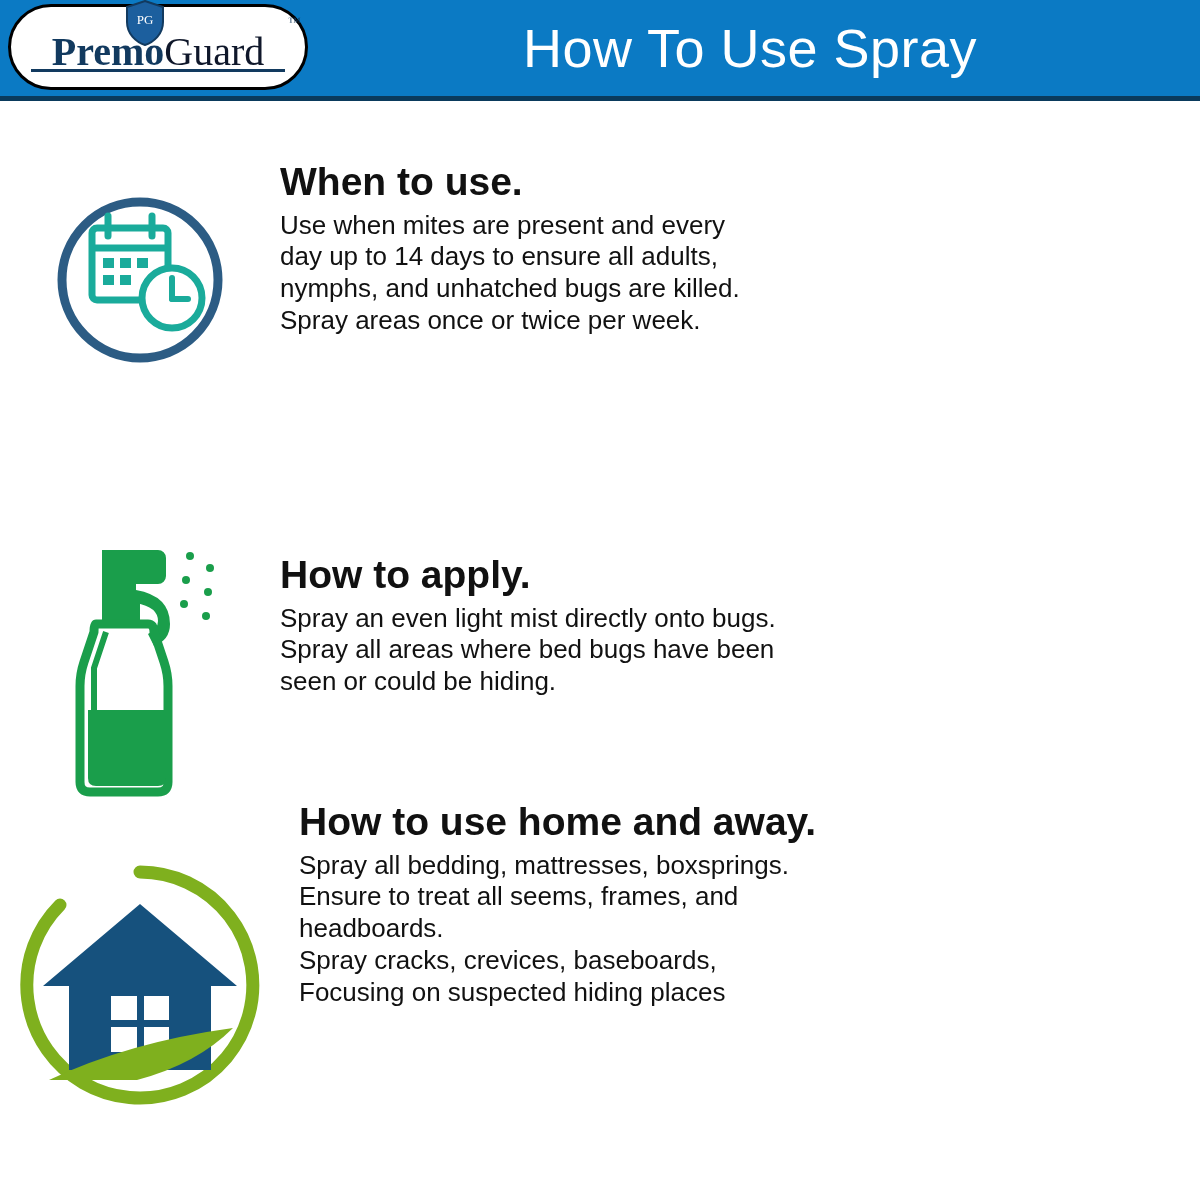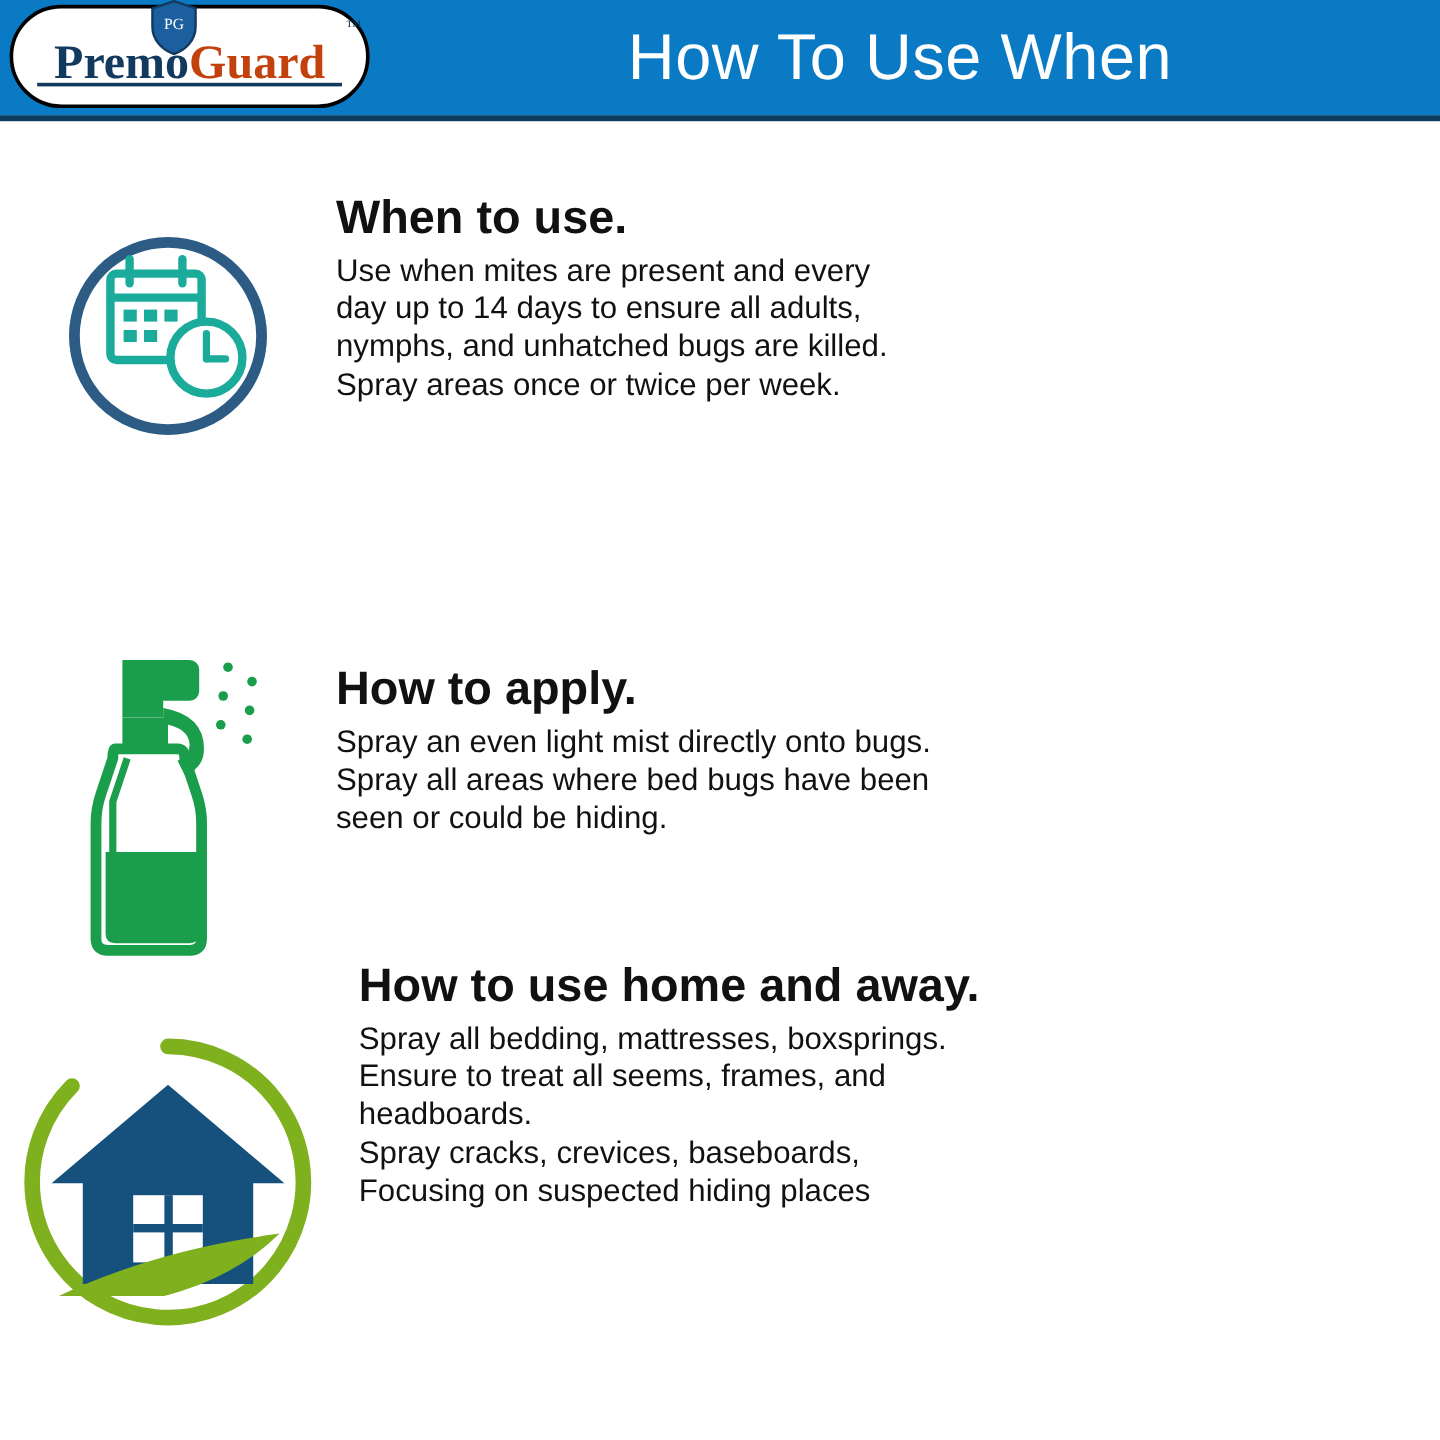--- a/index.html
+++ b/index.html
@@ -58,21 +58,21 @@
   }
   .logo-text {
     font-family: "Liberation Serif", serif;
     font-size: 40px;
     letter-spacing: 0px;
     white-space: nowrap;
     line-height: 1;
     margin-top: 10px;
   }
   .logo-premo { color: #123a5f; font-weight: bold; }
-  .logo-guard { color: #c2410c; font-weight: bold; }
+  .logo-guard { color: #0f172a; font-weight: normal; }
   .logo-tm {
     position: absolute;
     right: 2px;
     top: 6px;
     font-family: "Liberation Serif", serif;
     font-size: 13px;
     color: #123a5f;
   }
   .logo-underline {
     position: absolute;
@@ -155,21 +155,21 @@
           <path d="M20 1 L38 7 V22 C38 34 29 42 20 45 C11 42 2 34 2 22 V7 Z" fill="#1c5f9e" stroke="#123a5f" stroke-width="2"></path>
           <text x="20" y="24" text-anchor="middle" font-family="Liberation Serif, serif" font-size="13" fill="#ffffff">PG</text>
         </svg>
         <div class="logo-text">
           <span class="logo-premo">Premo</span><span class="logo-guard">Guard</span>
         </div>
         <div class="logo-tm">™</div>
         <div class="logo-underline"></div>
       </div>
     </div>
-    <div class="header-title">How To Use When</div>
+    <div class="header-title">How To Use Spray</div>
   </div>
   <div class="header-rule"></div>
 
   <div class="section" id="section-when">
     <div class="icon-col">
       <svg class="icon-svg" width="180" height="200" viewBox="0 0 180 200">
         <circle cx="90" cy="100" r="78" fill="#ffffff" stroke="#2c5c84" stroke-width="9"></circle>
 
         <rect x="42" y="48" width="76" height="72" rx="5" fill="none" stroke="#1aab9b" stroke-width="7"></rect>
         <line x1="42" y1="68" x2="118" y2="68" stroke="#1aab9b" stroke-width="7"></line>

